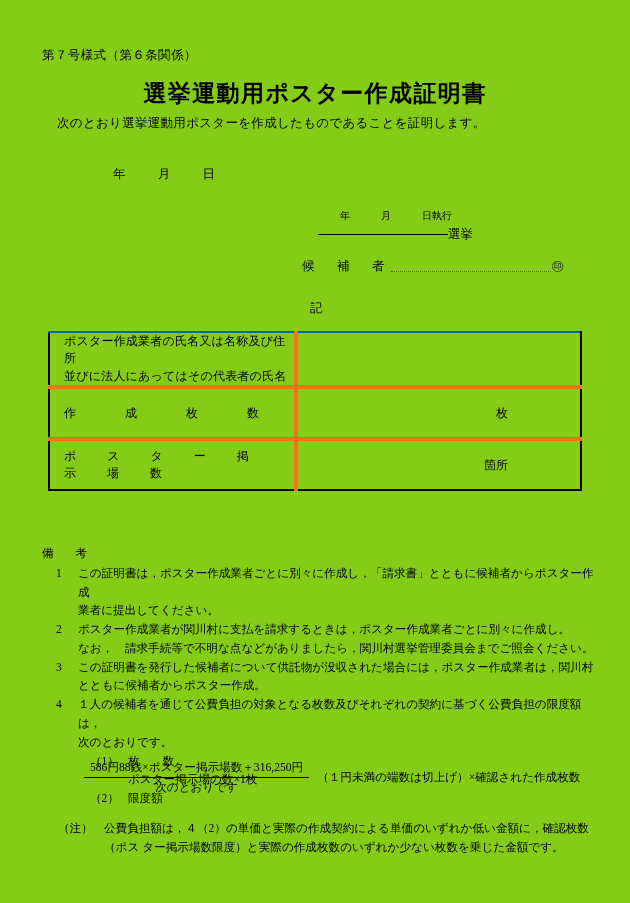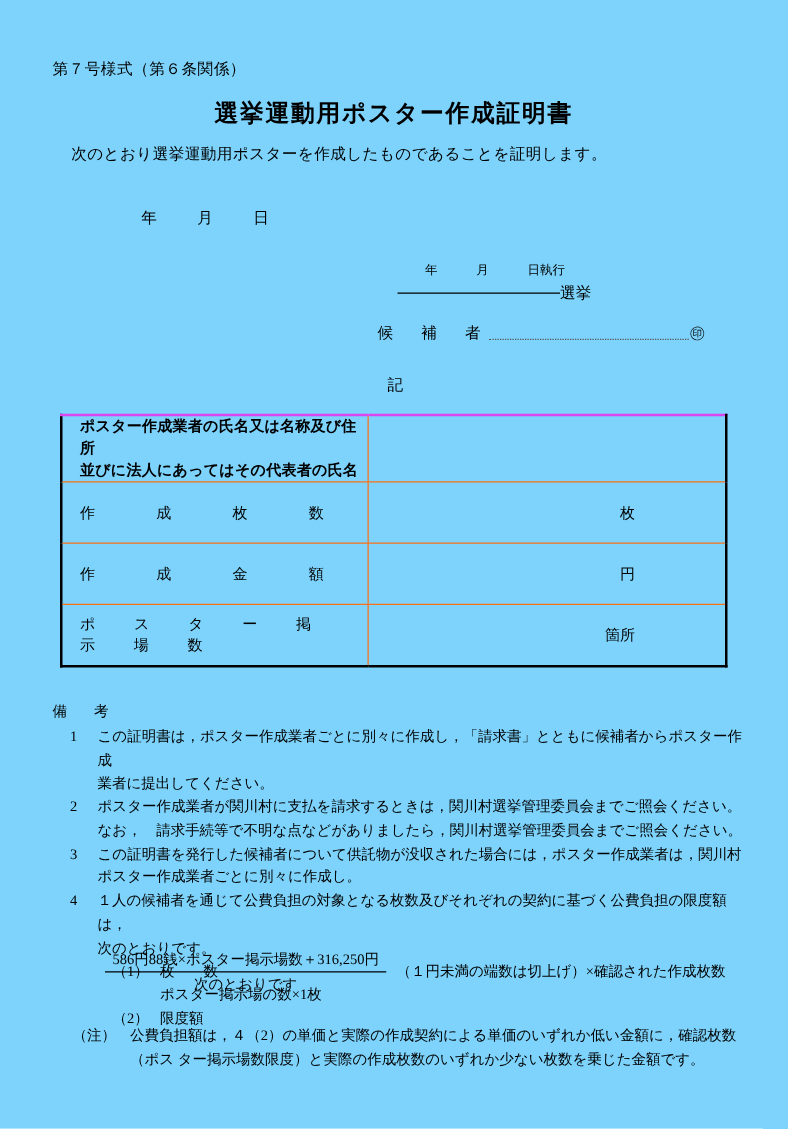--- a/index.html
+++ b/index.html
@@ -8,41 +8,41 @@
     background: #ffffff;
   }
   body {
     font-family: "Liberation Serif", "DejaVu Serif", serif;
     color: #000000;
   }
   #page {
     position: relative;
     width: 630px;
     height: 903px;
-    background: #7dd3fc;
+    background: #84cc16;
     overflow: hidden;
     box-sizing: border-box;
   }
 
   
   .form-no {
     position: absolute;
     left: 42px;
     top: 47px;
     font-size: 12.5px;
     letter-spacing: 0.4px;
     white-space: nowrap;
   }
   .doc-title {
     position: absolute;
     left: 0;
     right: 0;
     top: 78px;
     text-align: center;
-    font-size: 19px;
+    font-size: 23px;
     font-weight: bold;
     letter-spacing: 1.4px;
   }
   .intro {
     position: absolute;
     left: 57px;
     top: 115px;
     font-size: 12.5px;
     letter-spacing: 0.3px;
     white-space: nowrap;
@@ -117,26 +117,26 @@
   
   .info-table {
     position: absolute;
     left: 48px;
     top: 331px;
     width: 534px;
     border-collapse: collapse;
     table-layout: fixed;
   }
   .info-table td {
-    border: 1px solid #f97316;
+    border: 4px solid #f97316;
     font-size: 12px;
     padding: 0;
     vertical-align: middle;
   }
-  .info-table .outer-top td { border-top: 2px solid #d946ef; font-weight: bold; }
+  .info-table .outer-top td { border-top: 2px solid #0369a1; }
   .info-table .outer-bottom td { border-bottom: 2px solid #000; }
   .info-table td.col-label {
     border-left: 2px solid #000;
     width: 230px;
     padding: 0 0 0 14px;
   }
   .info-table td.col-value {
     border-right: 2px solid #000;
     padding: 0 72px 0 0;
     text-align: right;
@@ -155,21 +155,20 @@
   .label-spread.s2 { letter-spacing: 9.5px; }
 
   
   .remarks {
     position: absolute;
     left: 42px;
     top: 545px;
     width: 552px;
     font-size: 11.6px;
     line-height: 1.62;
-    margin-top: 16px;
   }
   .remarks-title {
     letter-spacing: 5px;
     margin-bottom: 1px;
   }
   .note {
     display: flex;
     align-items: flex-start;
     margin-left: 14px;
   }
@@ -287,28 +286,20 @@
         <td class="col-value"></td>
       </tr>
       <tr class="row-std">
         <td class="col-label">
           <span class="label-spread">作　　　　成　　　　枚　　　　数</span>
         </td>
         <td class="col-value">
           <span>枚</span>
         </td>
       </tr>
-      <tr class="row-std">
-        <td class="col-label">
-          <span class="label-spread">作　　　　成　　　　金　　　　額</span>
-        </td>
-        <td class="col-value">
-          <span>円</span>
-        </td>
-      </tr>
       <tr class="row-std outer-bottom">
         <td class="col-label">
           <span class="label-spread s2">ポ　ス　タ　ー　掲　示　場　数</span>
         </td>
         <td class="col-value">
           <span>箇所</span>
         </td>
       </tr>
     </tbody>
   </table>
@@ -317,29 +308,29 @@
     <div class="remarks-title">備　考</div>
 
     <div class="note">
       <span class="note-num">1</span>
       <span class="note-body">この証明書は，ポスター作成業者ごとに別々に作成し，「請求書」とともに候補者からポスター作成</span>
     </div>
     <div class="note-cont">業者に提出してください。</div>
 
     <div class="note">
       <span class="note-num">2</span>
-      <span class="note-body">ポスター作成業者が関川村に支払を請求するときは，関川村選挙管理委員会までご照会ください。</span>
+      <span class="note-body">ポスター作成業者が関川村に支払を請求するときは，ポスター作成業者ごとに別々に作成し。</span>
     </div>
     <div class="note-cont">なお，　請求手続等で不明な点などがありましたら，関川村選挙管理委員会までご照会ください。</div>
 
     <div class="note">
       <span class="note-num">3</span>
       <span class="note-body">この証明書を発行した候補者について供託物が没収された場合には，ポスター作成業者は，関川村</span>
     </div>
-    <div class="note-cont">ポスター作成業者ごとに別々に作成し。</div>
+    <div class="note-cont">とともに候補者からポスター作成。</div>
 
     <div class="note">
       <span class="note-num">4</span>
       <span class="note-body">１人の候補者を通じて公費負担の対象となる枚数及びそれぞれの契約に基づく公費負担の限度額は，</span>
     </div>
     <div class="note-cont">次のとおりです。</div>
 
     <div class="sub-item">
       <span class="sub-num">（1）</span>
       <span class="sub-text">枚　　数</span>

